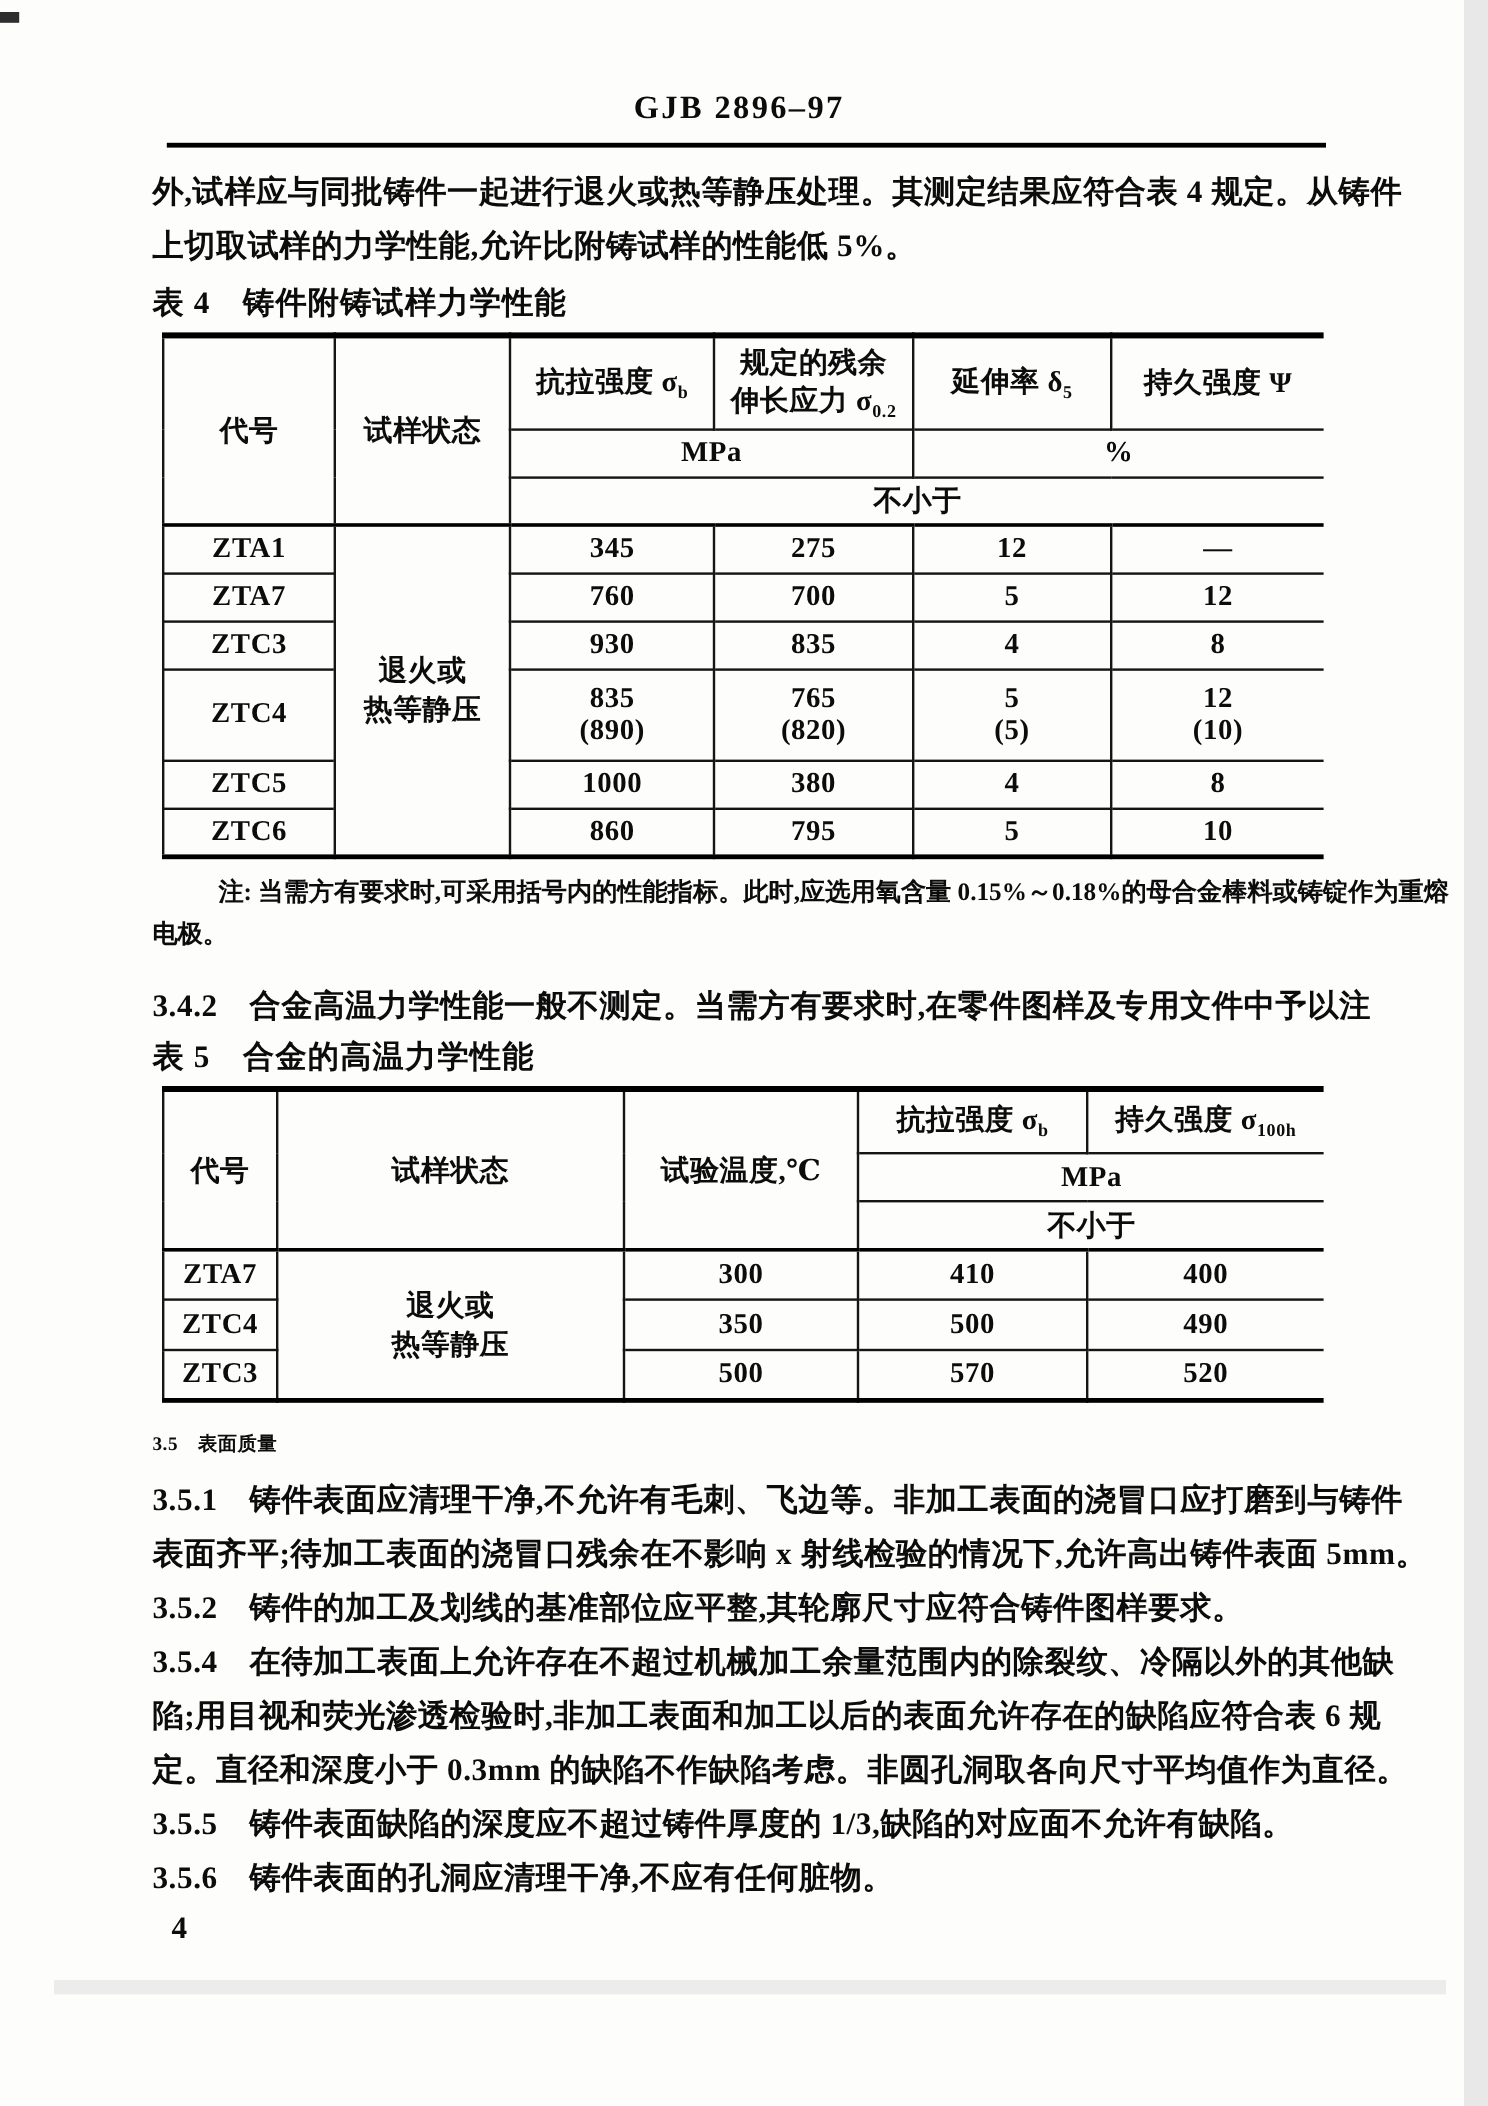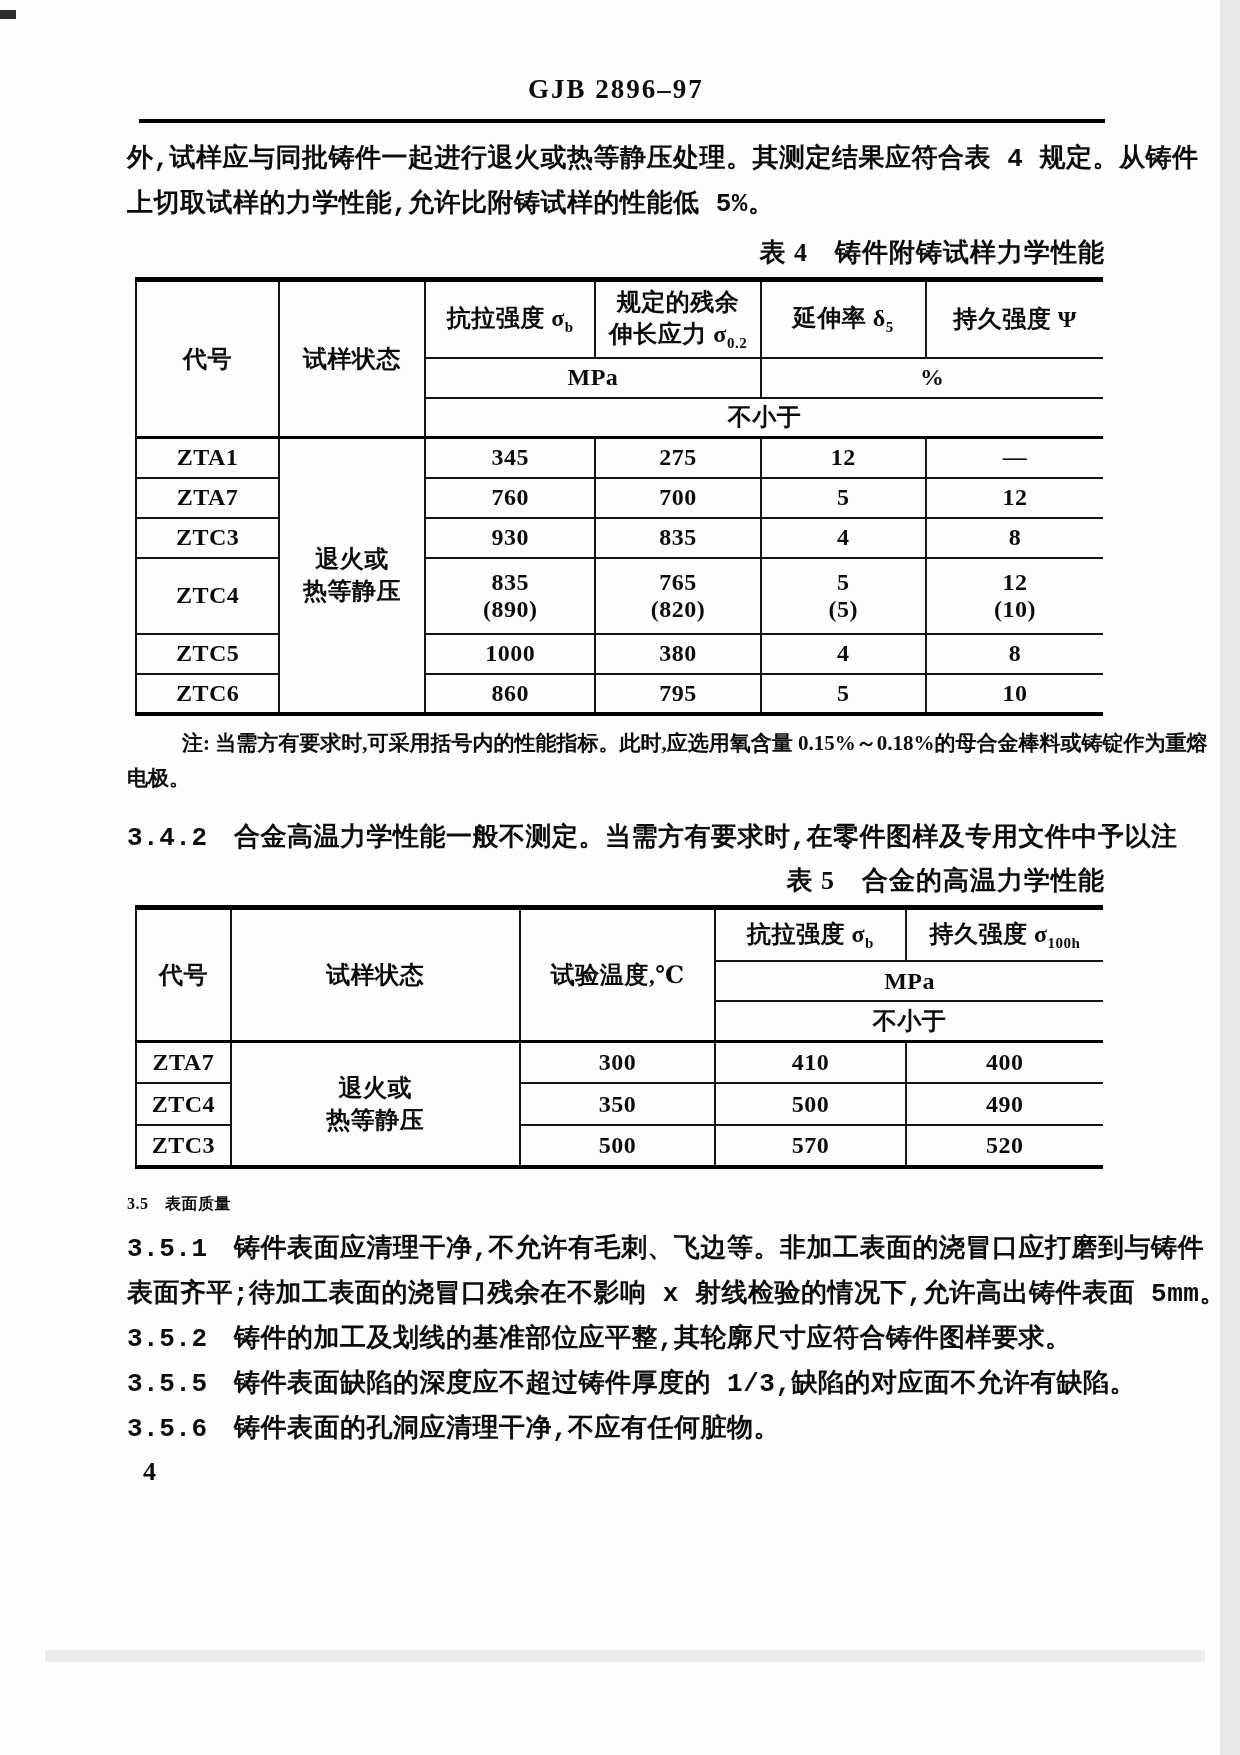--- a/index.html
+++ b/index.html
@@ -11,23 +11,23 @@
     font-family:"Liberation Serif","DejaVu Serif",serif;
     color:#0c0c0c;
     font-weight:bold;
   }
   .content{position:relative;margin-left:127px;width:978px;}
   .doc-header{
     padding-top:74px;text-align:center;
     font-size:27px;letter-spacing:2px;
   }
   .header-rule{height:4px;background:#000;margin:14px 0 0 12px;}
-  .para{margin-top:14px;font-family:Liberation Mono, monospace;}
+  .para{margin-top:14px;}
   .para .ln{height:45px;line-height:45px;font-size:26px;white-space:nowrap;letter-spacing:.5px;}
-  .tbl-title{margin-top:8px;height:36px;line-height:36px;text-align:right;font-size:26px;letter-spacing:1px;}
+  .tbl-title{margin-top:8px;height:36px;line-height:36px;text-align:left;font-size:26px;letter-spacing:1px;}
   table.std-table{
     border-collapse:collapse;table-layout:fixed;
     width:968px;margin:6px 0 0 8px;
     border-top:5px solid #000;border-bottom:4px solid #000;
   }
   table.std-table th,table.std-table td{
     border:2px solid #151515;
     text-align:center;vertical-align:middle;
     font-size:24px;font-weight:bold;padding:1px 2px;
     letter-spacing:.5px;
@@ -219,20 +219,25 @@
     <div class="sec-heading">3.5　表面质量</div>
 
     <div class="para" style="margin-top:4px">
       <div class="ln">3.5.1　铸件表面应清理干净,不允许有毛刺、飞边等。非加工表面的浇冒口应打磨到与铸件</div>
       <div class="ln">表面齐平;待加工表面的浇冒口残余在不影响 x 射线检验的情况下,允许高出铸件表面 5mm。</div>
     </div>
     <div class="para" style="margin-top:0">
       <div class="ln">3.5.2　铸件的加工及划线的基准部位应平整,其轮廓尺寸应符合铸件图样要求。</div>
     </div>
     <div class="para" style="margin-top:0">
+      <div class="ln">3.5.4　在待加工表面上允许存在不超过机械加工余量范围内的除裂纹、冷隔以外的其他缺</div>
+      <div class="ln">陷;用目视和荧光渗透检验时,非加工表面和加工以后的表面允许存在的缺陷应符合表 6 规</div>
+      <div class="ln">定。直径和深度小于 0.3mm 的缺陷不作缺陷考虑。非圆孔洞取各向尺寸平均值作为直径。</div>
+    </div>
+    <div class="para" style="margin-top:0">
       <div class="ln">3.5.5　铸件表面缺陷的深度应不超过铸件厚度的 1/3,缺陷的对应面不允许有缺陷。</div>
     </div>
     <div class="para" style="margin-top:0">
       <div class="ln">3.5.6　铸件表面的孔洞应清理干净,不应有任何脏物。</div>
     </div>
 
     <div class="page-num">4</div>
   </div>
 
   <div class="scan-band"></div>

